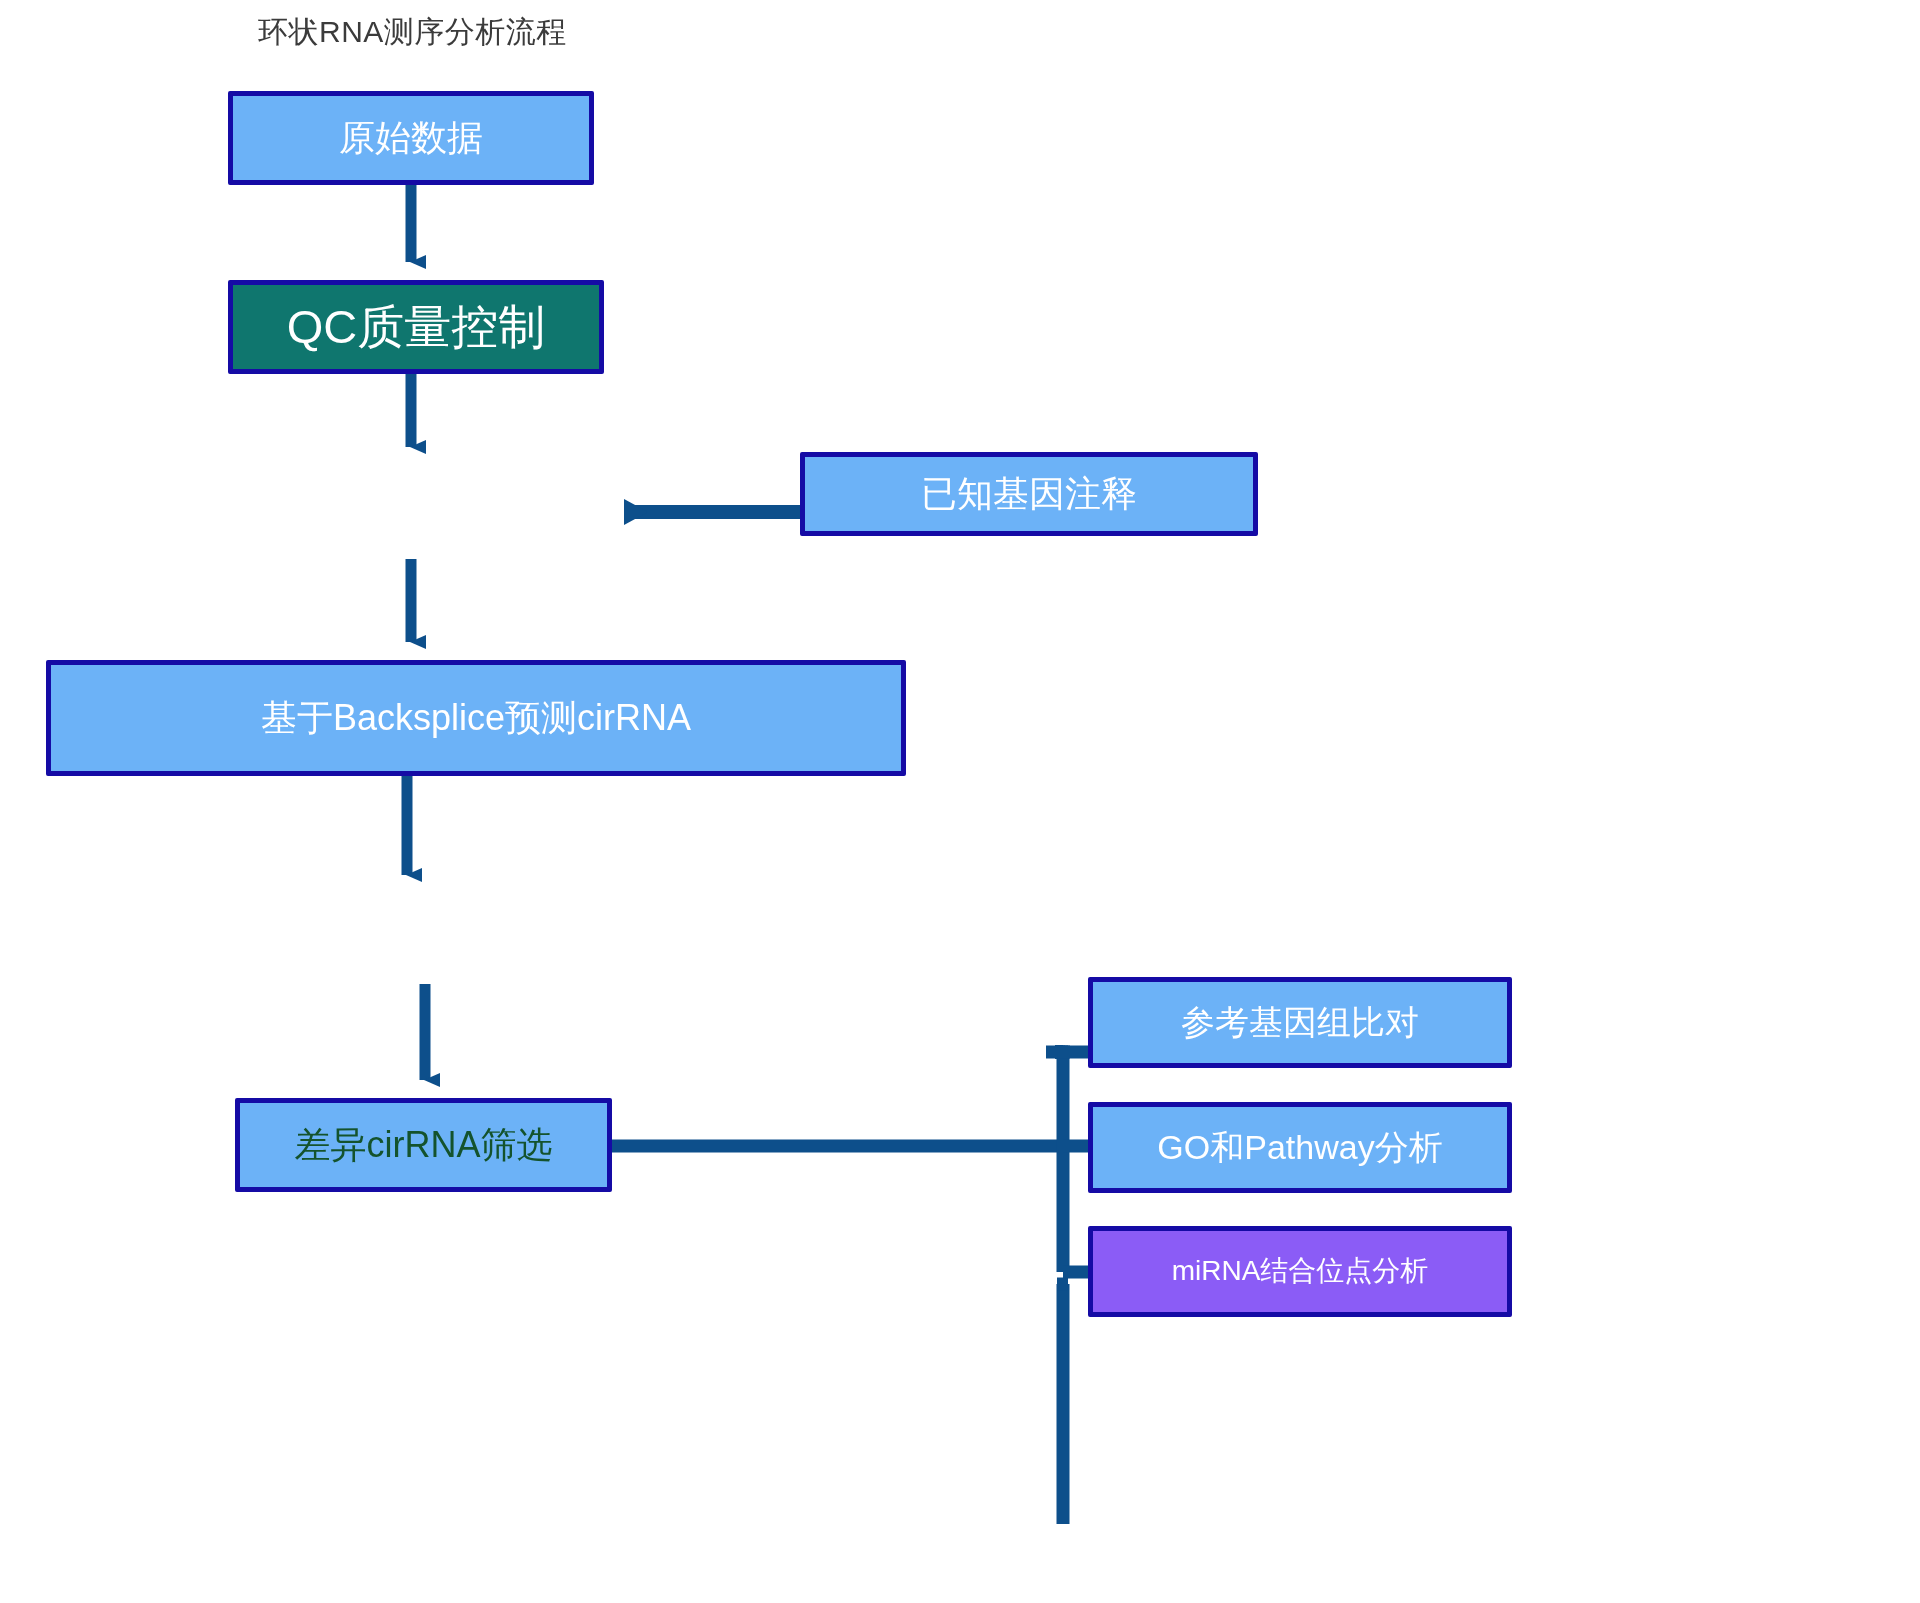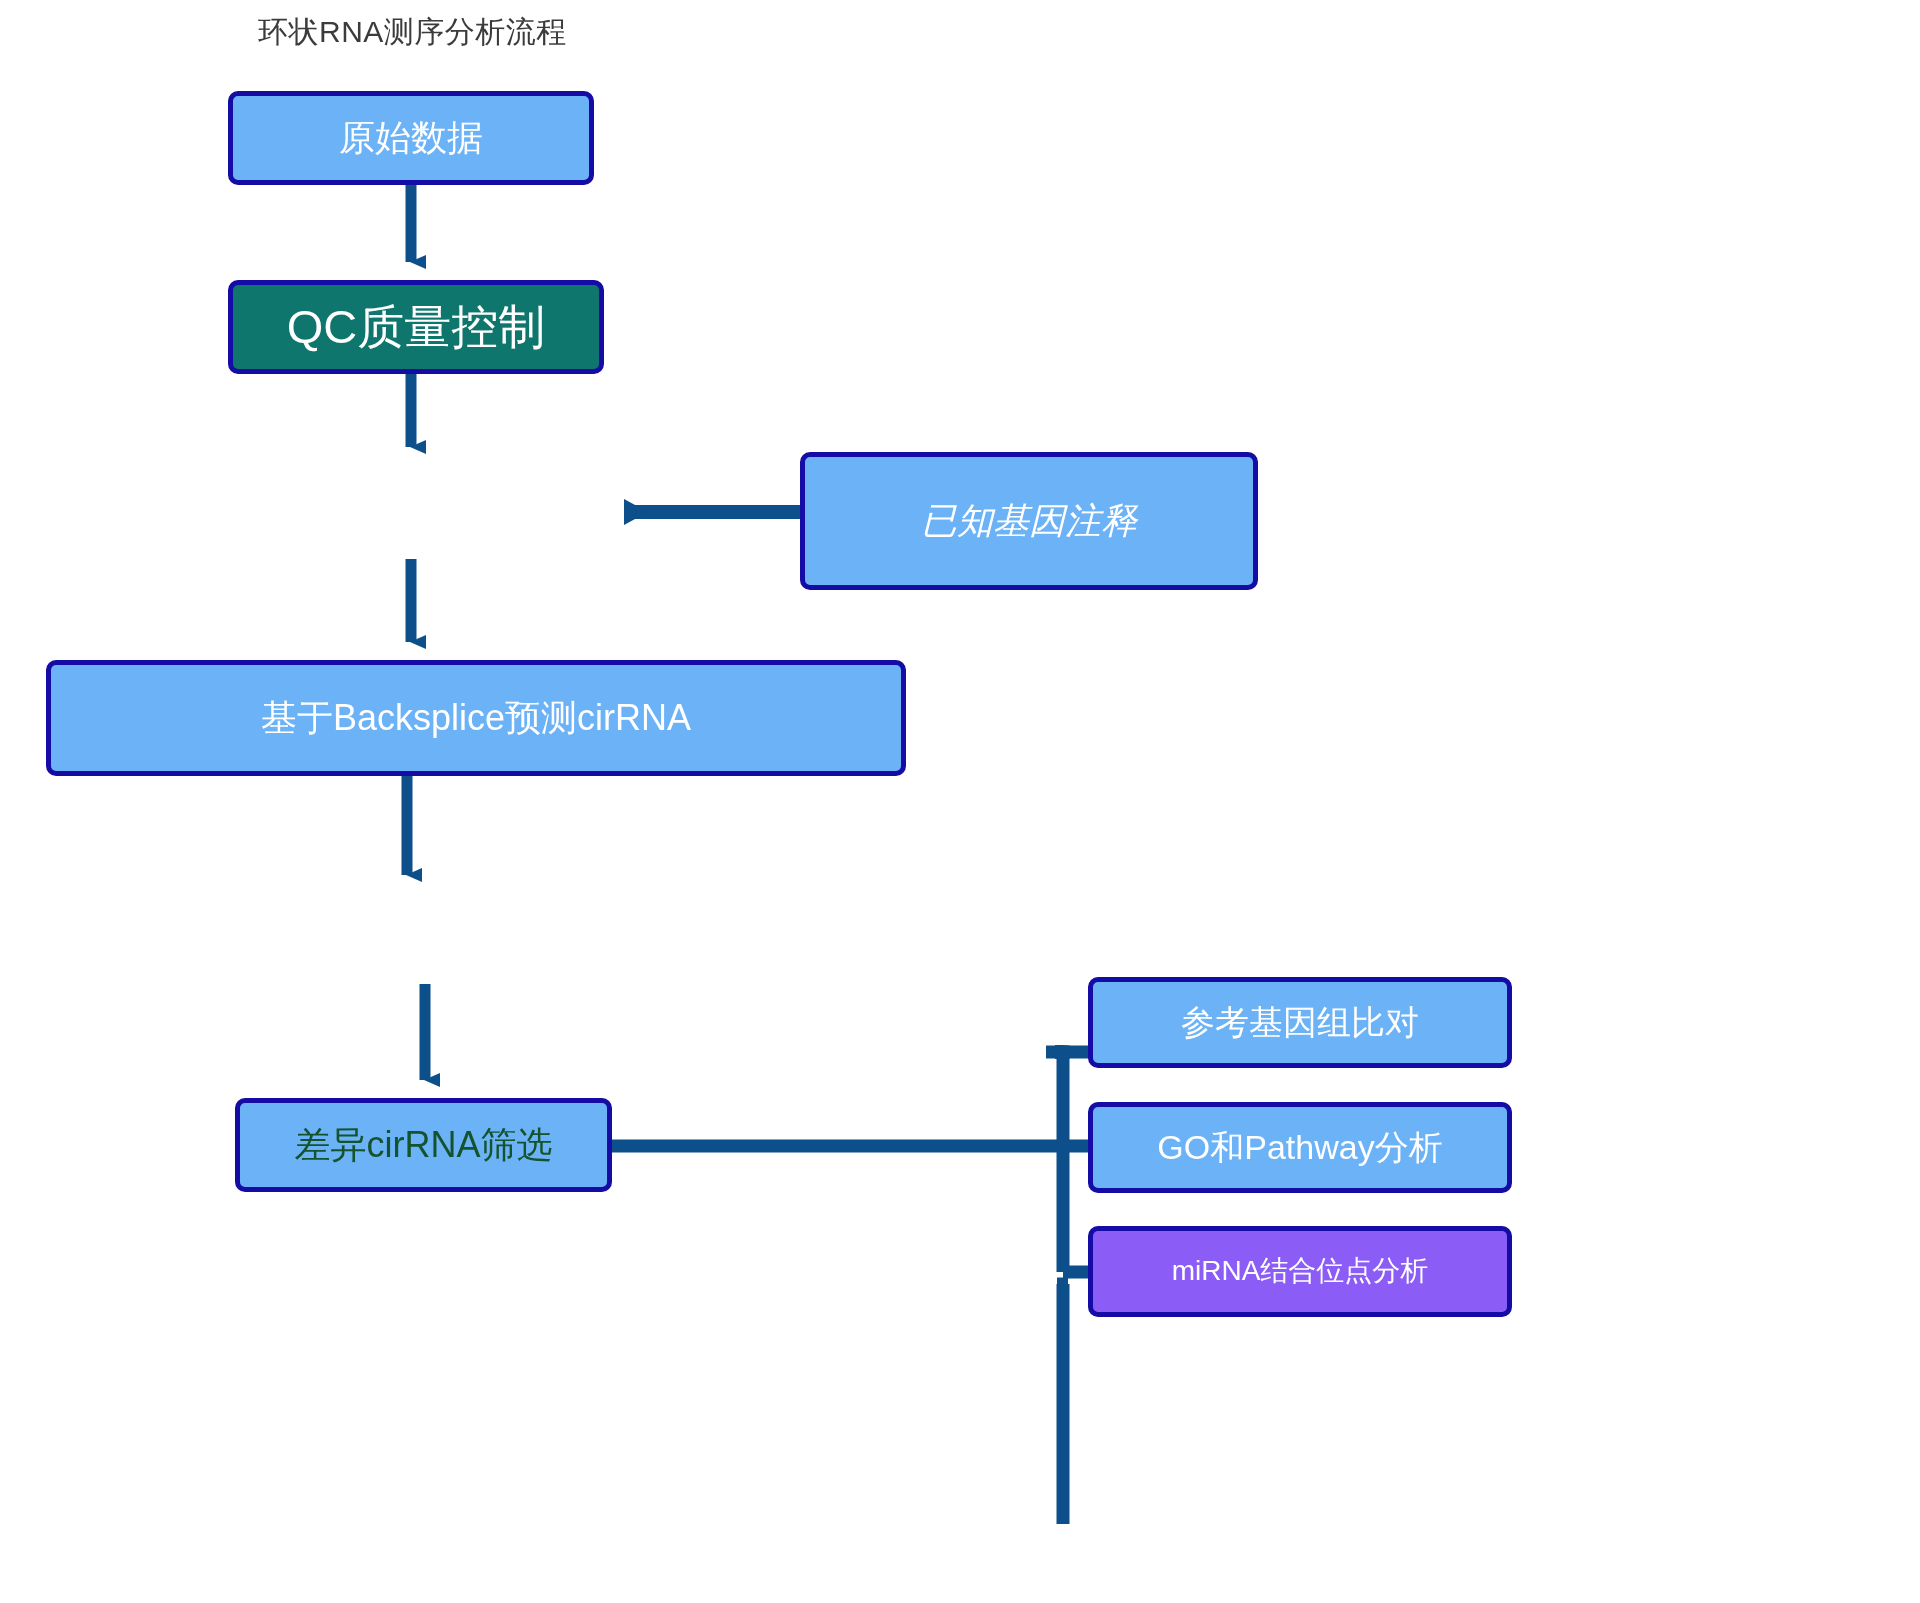--- a/index.html
+++ b/index.html
@@ -24,21 +24,21 @@
     font-size: 30px;
     color: #3b3b3b;
     letter-spacing: 0.5px;
     white-space: nowrap;
   }
   .node {
     position: absolute;
     box-sizing: border-box;
     background: #6cb2f7;
     border: 5px solid #150ba5;
-    border-radius: 10px;
+    border-radius: 2px;
     color: #ffffff;
     display: flex;
     align-items: center;
     justify-content: center;
     text-align: left;
     font-size: 34px;
     line-height: 1.1;
     white-space: nowrap;
     padding: 0 10px;
   }
@@ -144,20 +144,20 @@
     <g>
       <line x1="1063" y1="1146" x2="1270" y2="1146" stroke="#0d4f8b" stroke-width="13" marker-end="url(#arrow-right)"></line>
     </g>
     <g>
       <line x1="1063" y1="1272" x2="1270" y2="1272" stroke="#0d4f8b" stroke-width="13" marker-end="url(#arrow-right)"></line>
     </g>
   </svg>
 
   <div class="node" style="left: 228px; top: 91px; width: 366px; height: 94px; font-size: 36px; background: rgb(108, 178, 247); border-color: rgb(21, 11, 165); color: rgb(255, 255, 255);">原始数据</div>
   <div class="node" style="left: 228px; top: 280px; width: 376px; height: 94px; font-size: 47px; background: #0f766e; border-color: rgb(21, 11, 165); color: rgb(255, 255, 255);">QC质量控制</div>
-  <div class="node" style="left: 800px; top: 452px; width: 458px; height: 138px; font-size: 36px; background: rgb(108, 178, 247); border-color: rgb(21, 11, 165); color: rgb(255, 255, 255); font-style: italic;">已知基因注释</div>
+  <div class="node" style="left: 800px; top: 452px; width: 458px; height: 84px; font-size: 36px; background: rgb(108, 178, 247); border-color: rgb(21, 11, 165); color: rgb(255, 255, 255);">已知基因注释</div>
   <div class="node" style="left: 46px; top: 660px; width: 860px; height: 116px; font-size: 36px; background: rgb(108, 178, 247); border-color: rgb(21, 11, 165); color: rgb(255, 255, 255);">基于Backsplice预测cirRNA</div>
   <div class="node" style="left: 235px; top: 1098px; width: 377px; height: 94px; font-size: 36px; background: rgb(108, 178, 247); border-color: rgb(21, 11, 165); color: #14532d;">差异cirRNA筛选</div>
   <div class="node" style="left: 1088px; top: 977px; width: 424px; height: 91px; font-size: 34px; background: rgb(108, 178, 247); border-color: rgb(21, 11, 165); color: rgb(255, 255, 255);">参考基因组比对</div>
   <div class="node" style="left: 1088px; top: 1102px; width: 424px; height: 91px; font-size: 34px; background: rgb(108, 178, 247); border-color: rgb(21, 11, 165); color: rgb(255, 255, 255);">GO和Pathway分析</div>
   <div class="node" style="left: 1088px; top: 1226px; width: 424px; height: 91px; font-size: 28px; background: #8b5cf6; border-color: rgb(21, 11, 165); color: rgb(255, 255, 255);">miRNA结合位点分析</div>
 
 </div>
 
 </body></html>

